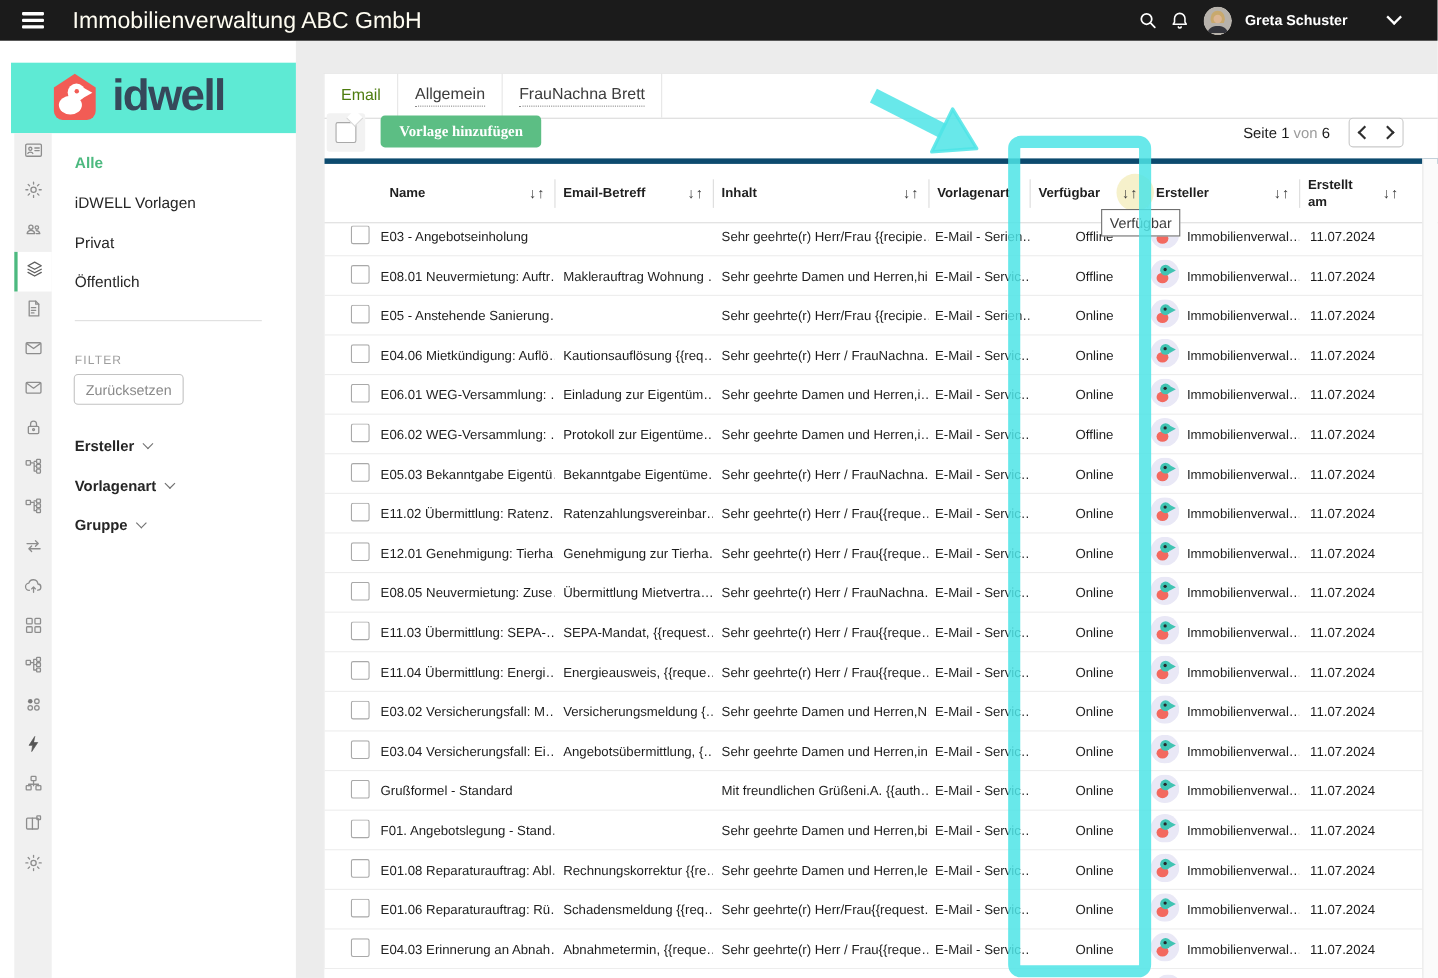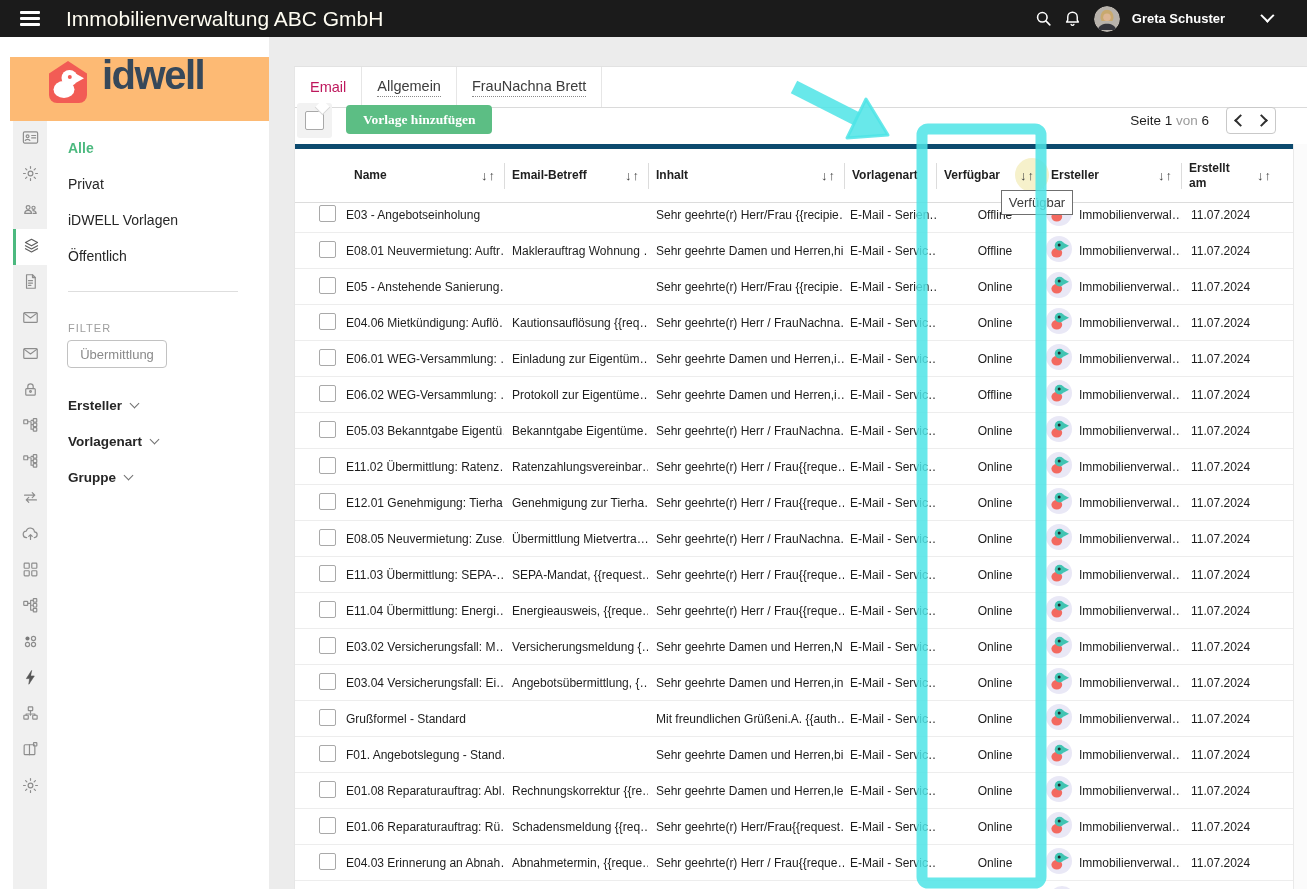--- a/index.html
+++ b/index.html
@@ -10,40 +10,40 @@
   .hamburger{margin-left:20px;width:20px;display:flex;flex-direction:column;gap:3.5px;cursor:pointer;}
   .hamburger span{display:block;height:2.6px;background:#fff;border-radius:1px;}
   .topbar-title{margin-left:26px;font-size:21px;color:#fffdf2;}
   .topbar-right{position:absolute;right:36px;top:0;height:37px;display:flex;align-items:center;gap:10px;}
   .tb-icon{display:flex;align-items:center;justify-content:center;cursor:pointer;}
   .tb-avatar{width:26px;height:26px;border-radius:50%;overflow:hidden;margin-left:2px;}
   .tb-user{color:#fff;font-size:13px;font-weight:bold;margin-left:2px;}
   .tb-chev{width:8px;height:8px;border-right:2px solid #fff;border-bottom:2px solid #fff;transform:rotate(45deg) translateY(-2px);margin-left:26px;margin-top:-4px;}
   
   .sidebar{position:absolute;left:0;top:37px;width:269px;height:852px;background:#fff;z-index:5;}
-  .logo-box{position:absolute;left:10px;top:20px;width:259px;height:64px;background:#fdba74;display:flex;align-items:flex-start;padding-left:34px;box-sizing:border-box;}
+  .logo-box{position:absolute;left:10px;top:20px;width:259px;height:64px;background:#5eead4;display:flex;align-items:center;padding-left:34px;box-sizing:border-box;}
   .logo-text{font-size:40px;font-weight:bold;color:#36485a;letter-spacing:-1.5px;margin-left:10px;margin-top:-4px;}
   .rail{position:absolute;left:13px;top:84px;width:34px;bottom:0;background:#f0f0f0;}
   .rail-item{width:34px;height:36px;display:flex;align-items:center;justify-content:center;cursor:pointer;box-sizing:border-box;}
   .rail-item.active{background:#fff;border-left:3px solid #4cb97f;}
   .side-nav{position:absolute;left:68px;top:93px;right:10px;}
   .nav-item{height:36px;display:flex;align-items:center;font-size:14px;color:#262626;cursor:pointer;}
   .nav-item.active{color:#4cb97f;font-weight:bold;}
   .side-divider{position:absolute;left:68px;top:254px;width:170px;border-top:1px solid #dedede;}
   .filter-label{position:absolute;left:68px;top:315px;font-size:11px;color:#9e9e9e;letter-spacing:1px;}
   .reset-btn{position:absolute;left:67px;top:303px;width:100px;height:28px;background:#fff;border:1px solid #c2c2c2;border-radius:4px;color:#8a8a8a;font-size:13px;font-family:inherit;cursor:pointer;}
   .filter-groups{position:absolute;left:68px;top:350px;}
   .fgroup{height:36px;display:flex;align-items:center;font-size:13.5px;font-weight:bold;color:#262626;cursor:pointer;}
   .chev-s{width:6px;height:6px;border-right:1.5px solid #707070;border-bottom:1.5px solid #707070;transform:rotate(45deg);margin-left:9px;margin-top:-3px;}
   
   .main{position:absolute;left:294px;top:66px;width:1013px;height:823px;background:#fff;border-top:1px solid #e2e2e2;border-left:1px solid #e6e6e6;box-sizing:content-box;z-index:4;}
   .tabs{height:40px;border-bottom:1px solid #dadada;display:flex;}
   .tab{padding:0 15px;display:flex;align-items:center;font-size:14.5px;color:#3c3c3c;border-right:1px solid #e6e6e6;cursor:pointer;}
   .tab .tab-label.dotted{border-bottom:1px dotted #8a8a8a;padding-bottom:2px;}
-  .tab.active{color:#be185d;}
+  .tab.active{color:#4d7c0f;}
   .tab-notch{position:absolute;left:22px;top:35px;width:10px;height:10px;background:#fff;transform:rotate(45deg);border-right:1px solid #d8d8d8;border-bottom:1px solid #d8d8d8;z-index:3;}
   .toolbar{position:absolute;left:0;top:41px;width:100%;height:36px;}
   .check-wrap{position:absolute;left:2px;top:36px;width:35px;height:35px;background:#f2f2f2;border-radius:3px;display:flex;align-items:center;justify-content:center;}
   .checkbox{display:inline-block;background:#fff;border:1px solid #a9a9a9;border-radius:2px;cursor:pointer;}
   .cb-lg{width:17px;height:17px;}
   .cb-sm{width:15px;height:15px;}
   .add-btn{position:absolute;left:51px;top:38px;height:29px;padding:0 17px;background:#5cbe84;border:none;border-radius:4px;color:#fff;font-size:13.5px;font-weight:bold;font-family:Liberation Serif, serif;cursor:pointer;}
   .pager{position:absolute;right:32px;top:40px;display:flex;align-items:center;}
   .pager-text{font-size:13.5px;margin-right:17px;}
   .pager-text .dim{color:#9b9b9b;}
@@ -272,27 +272,27 @@
       </div>
       <div class="rail-item">
         <span><svg viewBox="0 0 24 24" width="19" height="19" fill="none" stroke="#8d8d8d" stroke-width="1.5" stroke-linecap="round" stroke-linejoin="round">
             <circle cx="12" cy="12" r="3"></circle>
             <path d="M12 3.2v2.3M12 18.5v2.3M3.2 12h2.3M18.5 12h2.3M5.8 5.8l1.6 1.6M16.6 16.6l1.6 1.6M18.2 5.8l-1.6 1.6M7.4 16.6l-1.6 1.6"></path>
           </svg></span>
       </div>
     </div>
   <nav class="side-nav" id="side-nav">
       <div class="nav-item active">Alle</div>
+      <div class="nav-item">iDWELL Vorlagen</div>
       <div class="nav-item">Privat</div>
-      <div class="nav-item">iDWELL Vorlagen</div>
       <div class="nav-item">Öffentlich</div>
     </nav>
   <div class="side-divider"></div>
   <div class="filter-label" style="top:285px;">FILTER</div>
-  <button class="reset-btn">Übermittlung</button>
+  <button class="reset-btn">Zurücksetzen</button>
   <div class="filter-groups" id="filter-groups">
       <div class="fgroup">
         <span>Ersteller</span>
         <span class="chev-s"></span>
       </div>
       <div class="fgroup">
         <span>Vorlagenart</span>
         <span class="chev-s"></span>
       </div>
       <div class="fgroup">

